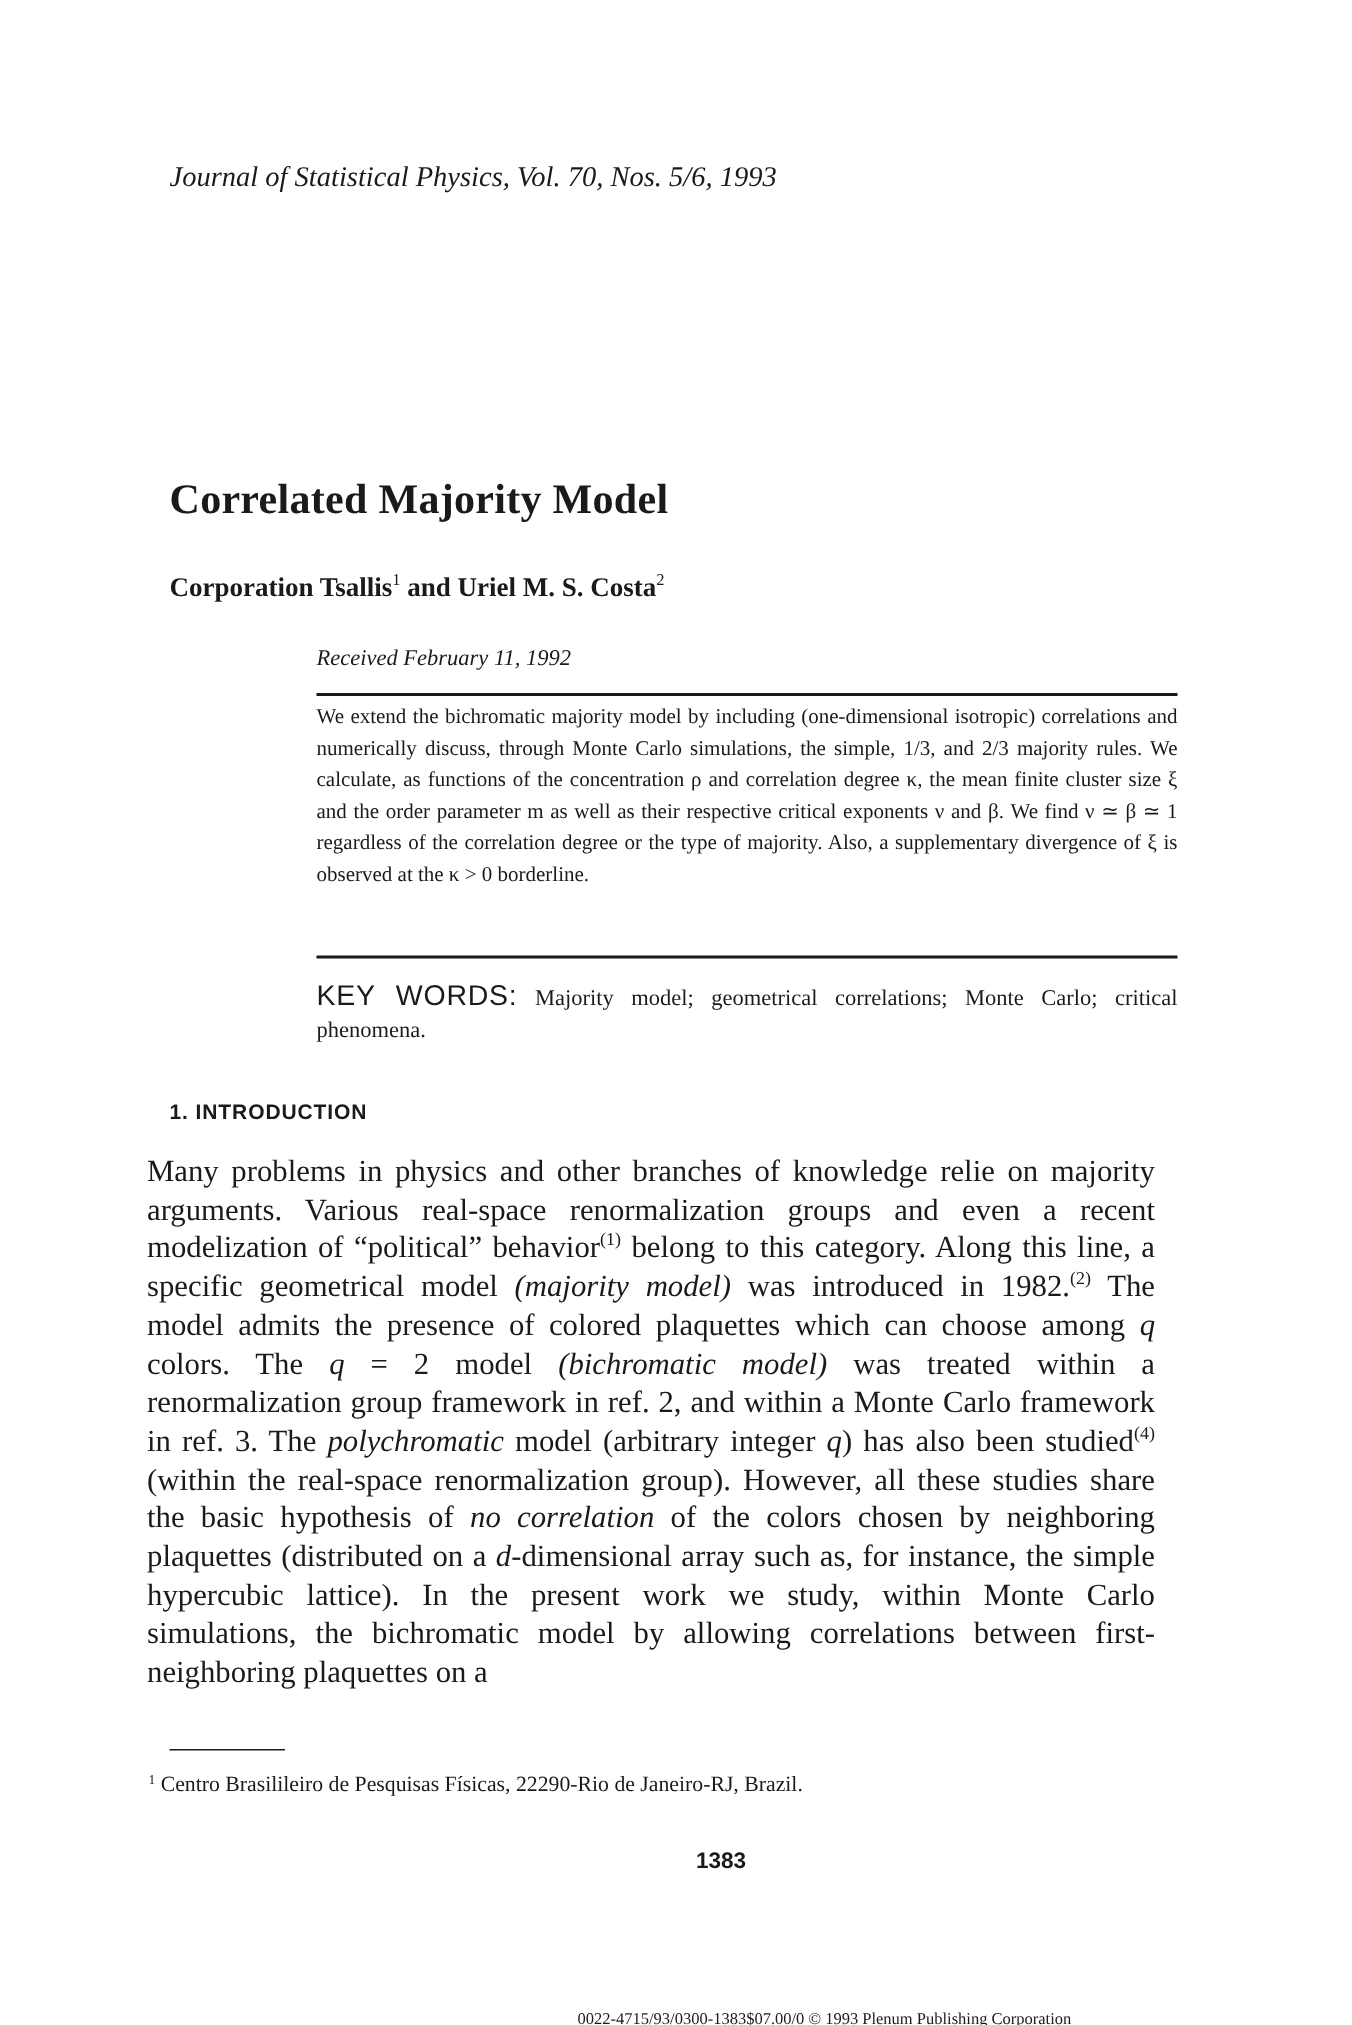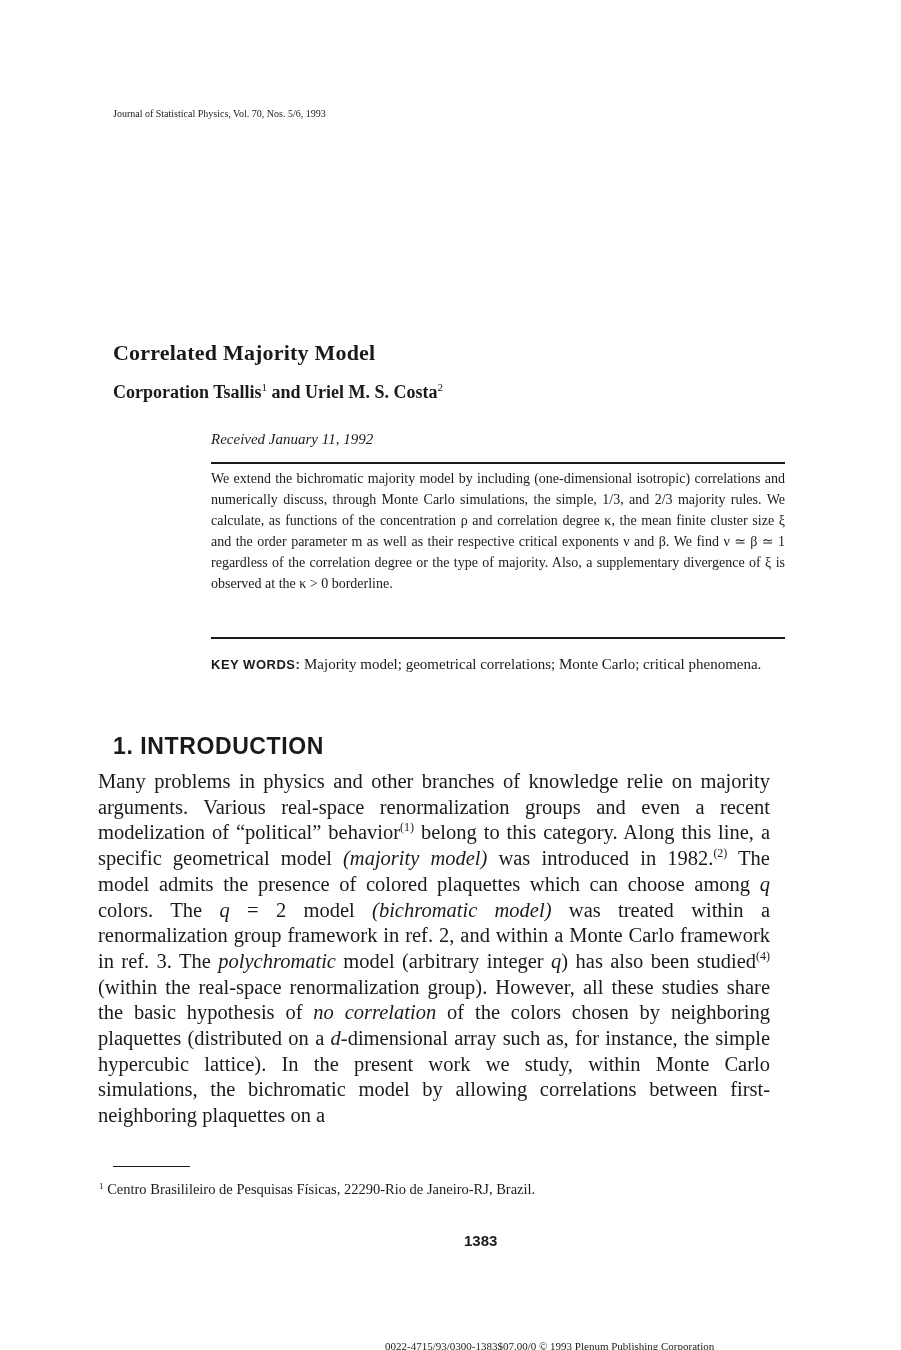--- a/index.html
+++ b/index.html
@@ -1,48 +1,48 @@
 <!DOCTYPE html>
 <html><head>
 <meta charset="utf-8">
 <style>
   html, body { margin: 0; padding: 0; background: #ffffff; }
   body { width: 901px; height: 1350px; position: relative; overflow: hidden; color: #1a1a1a; font-family: "Liberation Serif", serif; }
   .abs { position: absolute; }
-  .journal { left: 113px; top: 108px; font-size: 10px; }
-  .title { left: 113px; top: 318px; font-size: 22px; font-weight: bold; letter-spacing: 0.2px; margin-top: 22px; }
+  .journal { left: 113px; top: 108px; font-size: 19px; font-style: italic; }
+  .title { left: 113px; top: 318px; font-size: 28px; font-weight: bold; letter-spacing: 0.2px; }
   .authors { left: 113px; top: 381px; font-size: 18px; font-weight: bold; }
   .authors sup { font-size: 11px; font-weight: normal; vertical-align: 7px; }
   .received { left: 211px; top: 431px; font-size: 15px; font-style: italic; }
   .rule { left: 211px; width: 574px; height: 2px; background: #1a1a1a; }
   .abstract { left: 211px; top: 468px; width: 574px; font-size: 14px; line-height: 21px; text-align: justify; }
   .keywords { left: 211px; top: 654px; width: 574px; font-size: 15px; line-height: 21px; text-align: justify; }
-  .kw-label { font-family: "Liberation Sans", sans-serif; font-weight: bold; font-size: 13px; letter-spacing: 0.5px; }
-  .section { left: 113px; top: 733px; font-family: "Liberation Sans", sans-serif; font-weight: bold; font-size: 23px; letter-spacing: 0.6px; }
+  .kw-label { font-family: "Liberation Sans", sans-serif; font-weight: normal; font-size: 19px; letter-spacing: 0.5px; }
+  .section { left: 113px; top: 733px; font-family: "Liberation Sans", sans-serif; font-weight: bold; font-size: 14px; letter-spacing: 0.6px; }
   .body-text { left: 98px; top: 769px; width: 672px; font-size: 20.5px; line-height: 25.7px; text-align: justify; }
   .body-text sup { font-size: 12px; vertical-align: 8px; line-height: 0; }
   .fn-rule { left: 113px; top: 1166px; width: 77px; height: 1px; background: #1a1a1a; }
   .footnotes { left: 99px; top: 1176px; font-size: 14.5px; line-height: 20px; }
   .footnotes sup { font-size: 9px; vertical-align: 5px; }
   .pagenum { left: 428px; top: 1232px; font-family: "Liberation Sans", sans-serif; font-weight: bold; font-size: 15px; margin-left: 36px; }
   .copyright { left: 385px; top: 1340px; font-size: 11px; }
   i { font-style: italic; }
 </style>
 </head>
 <body>
 
 <div class="abs journal">Journal of Statistical Physics, Vol. 70, Nos. 5/6, 1993</div>
 
 <div class="abs title">Correlated Majority Model</div>
 
 <div class="abs authors">
   <span>Corporation Tsallis</span><sup>1</sup><span> and </span><span>Uriel M. S. Costa</span><sup>2</sup>
 </div>
 
-<div class="abs received">Received January 11, 1992</div>
+<div class="abs received">Received February 11, 1992</div>
 
 <div class="abs rule" style="top:462px;"></div>
 
 <div class="abs abstract">We extend the bichromatic majority model by including (one-dimensional isotropic) correlations and numerically discuss, through Monte Carlo simulations, the simple, 1/3, and 2/3 majority rules. We calculate, as functions of the concentration ρ and correlation degree κ, the mean finite cluster size ξ and the order parameter m as well as their respective critical exponents ν and β. We find ν ≃ β ≃ 1 regardless of the correlation degree or the type of majority. Also, a supplementary divergence of ξ is observed at the κ &gt; 0 borderline.</div>
 
 <div class="abs rule" style="top:637px;"></div>
 
 <div class="abs keywords"><span class="kw-label">KEY WORDS:</span><span> Majority model; geometrical correlations; Monte Carlo; critical phenomena.</span></div>
 
 <div class="abs section">1. INTRODUCTION</div>

